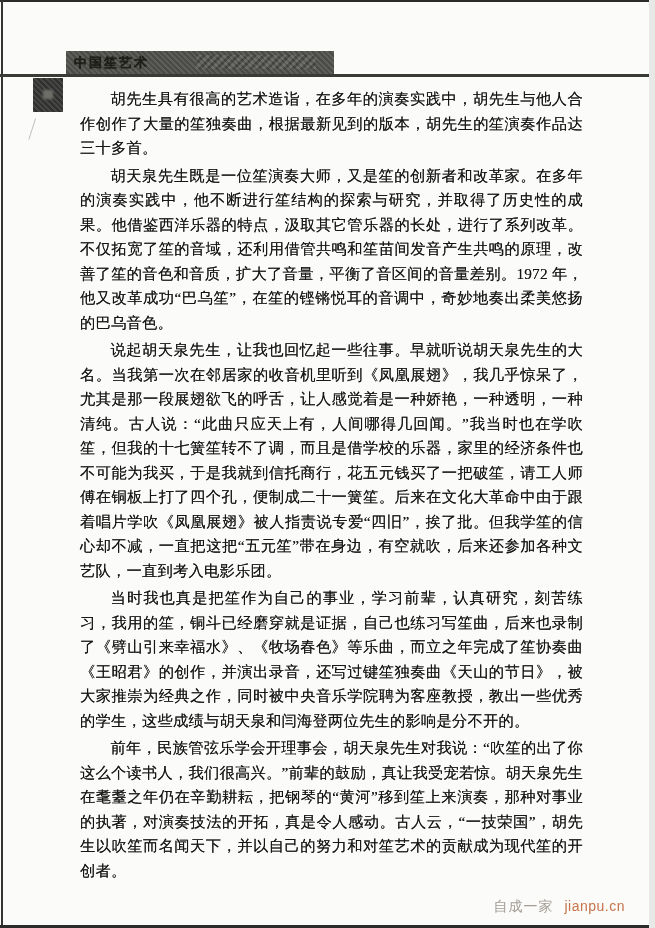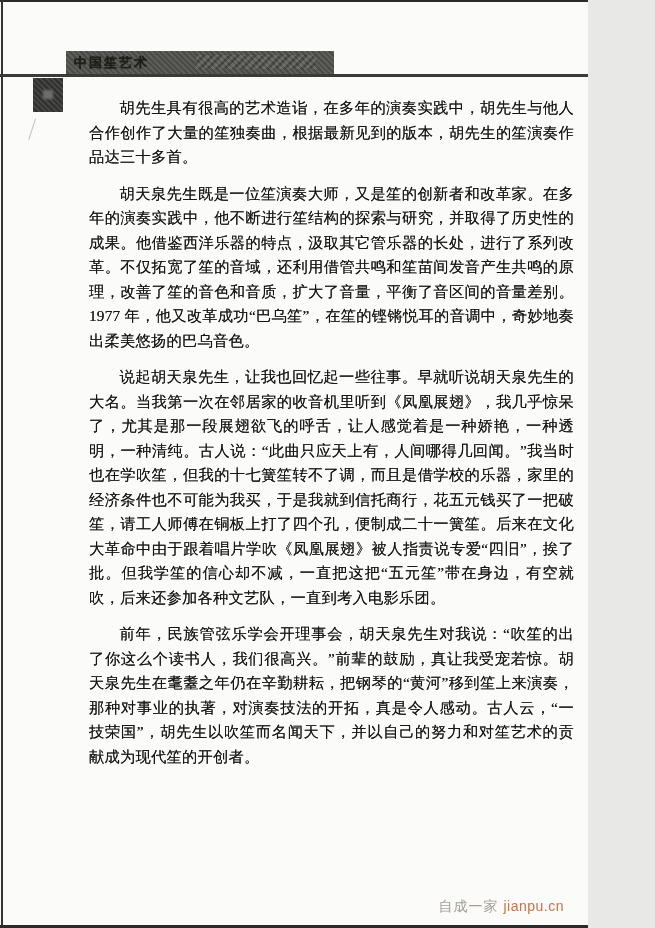--- a/index.html
+++ b/index.html
@@ -1,18 +1,18 @@
 <!DOCTYPE html>
 <html><head>
 <meta charset="utf-8">
 <style>
   html,body{margin:0;padding:0;background:#e8e8e6;}
   .page{
     position:relative;
-    width:588px;height:928px;
+    width:649px;height:928px;
     margin:0;
     background:#fbfbf9;
     overflow:hidden;
     font-family:"Liberation Serif","DejaVu Serif",serif;
   }
   
   .border-top{position:absolute;left:0;top:0;width:655px;height:2px;background:#2b2b29;}
   .border-left{position:absolute;left:1px;top:0;width:2px;height:928px;background:#343432;}
   .border-bottom{position:absolute;left:0;top:925px;width:655px;height:3px;background:#2b2b29;}
   
@@ -44,30 +44,30 @@
   }
   
   .content{
     position:absolute;left:77px;top:84px;width:509px;
     color:#161616;
     font-size:15.3px;line-height:24.5px;
     text-align:justify;
     letter-spacing:.2px;
     text-shadow:0 0 .5px rgba(20,20,20,.75);
   }
-  .content p{margin:12px;text-indent:2em;}
+  .content p{margin:3px;text-indent:2em;}
   
   .watermark{
     position:absolute;right:24px;top:898px;
     font-family:"Liberation Sans","DejaVu Sans",sans-serif;
     font-size:14px;letter-spacing:1px;
     color:#a39d96;
     white-space:nowrap;
   }
-  .watermark .wm-url{color:#c8734a;margin-left:5px;letter-spacing:.5px;}
+  .watermark .wm-url{color:#c8734a;margin-left:11px;letter-spacing:.5px;}
   
   .scan-artifact{
     position:absolute;left:18px;top:116px;width:14px;height:22px;
     border-right:1px solid rgba(80,80,80,.35);
     transform:rotate(18deg);
   }
 </style>
 </head>
 <body>
 
@@ -83,22 +83,23 @@
   <div class="header-rule"></div>
 
   <div class="page-badge">
     <span class="badge-dot"></span>
   </div>
 
   <div class="scan-artifact"></div>
 
   <div class="content">
     <p>胡先生具有很高的艺术造诣，在多年的演奏实践中，胡先生与他人合作创作了大量的笙独奏曲，根据最新见到的版本，胡先生的笙演奏作品达三十多首。</p>
-    <p>胡天泉先生既是一位笙演奏大师，又是笙的创新者和改革家。在多年的演奏实践中，他不断进行笙结构的探索与研究，并取得了历史性的成果。他借鉴西洋乐器的特点，汲取其它管乐器的长处，进行了系列改革。不仅拓宽了笙的音域，还利用借管共鸣和笙苗间发音产生共鸣的原理，改善了笙的音色和音质，扩大了音量，平衡了音区间的音量差别。1977 年，他又改革成功“巴乌笙”，在笙的铿锵悦耳的音调中，奇妙地奏出柔美悠扬的巴乌音色。</p>
+    <p>胡天泉先生既是一位笙演奏大师，又是笙的创新者和改革家。在多年的演奏实践中，他不断进行笙结构的探索与研究，并取得了历史性的成果。他借鉴西洋乐器的特点，汲取其它管乐器的长处，进行了系列改革。不仅拓宽了笙的音域，还利用借管共鸣和笙苗间发音产生共鸣的原理，改善了笙的音色和音质，扩大了音量，平衡了音区间的音量差别。1972 年，他又改革成功“巴乌笙”，在笙的铿锵悦耳的音调中，奇妙地奏出柔美悠扬的巴乌音色。</p>
     <p>说起胡天泉先生，让我也回忆起一些往事。早就听说胡天泉先生的大名。当我第一次在邻居家的收音机里听到《凤凰展翅》，我几乎惊呆了，尤其是那一段展翅欲飞的呼舌，让人感觉着是一种娇艳，一种透明，一种清纯。古人说：“此曲只应天上有，人间哪得几回闻。”我当时也在学吹笙，但我的十七簧笙转不了调，而且是借学校的乐器，家里的经济条件也不可能为我买，于是我就到信托商行，花五元钱买了一把破笙，请工人师傅在铜板上打了四个孔，便制成二十一簧笙。后来在文化大革命中由于跟着唱片学吹《凤凰展翅》被人指责说专爱“四旧”，挨了批。但我学笙的信心却不减，一直把这把“五元笙”带在身边，有空就吹，后来还参加各种文艺队，一直到考入电影乐团。</p>
+    <p>当时我也真是把笙作为自己的事业，学习前辈，认真研究，刻苦练习，我用的笙，铜斗已经磨穿就是证据，自己也练习写笙曲，后来也录制了《劈山引来幸福水》、《牧场春色》等乐曲，而立之年完成了笙协奏曲《王昭君》的创作，并演出录音，还写过键笙独奏曲《天山的节日》，被大家推崇为经典之作，同时被中央音乐学院聘为客座教授，教出一些优秀的学生，这些成绩与胡天泉和闫海登两位先生的影响是分不开的。</p>
     <p>前年，民族管弦乐学会开理事会，胡天泉先生对我说：“吹笙的出了你这么个读书人，我们很高兴。”前辈的鼓励，真让我受宠若惊。胡天泉先生在耄耋之年仍在辛勤耕耘，把钢琴的“黄河”移到笙上来演奏，那种对事业的执著，对演奏技法的开拓，真是令人感动。古人云，“一技荣国”，胡先生以吹笙而名闻天下，并以自己的努力和对笙艺术的贡献成为现代笙的开创者。</p>
   </div>
 
   <div class="watermark">
     <span class="wm-name">自成一家</span><span class="wm-url">jianpu.cn</span>
   </div>
 
   <div class="border-bottom"></div>
 </div>
 

